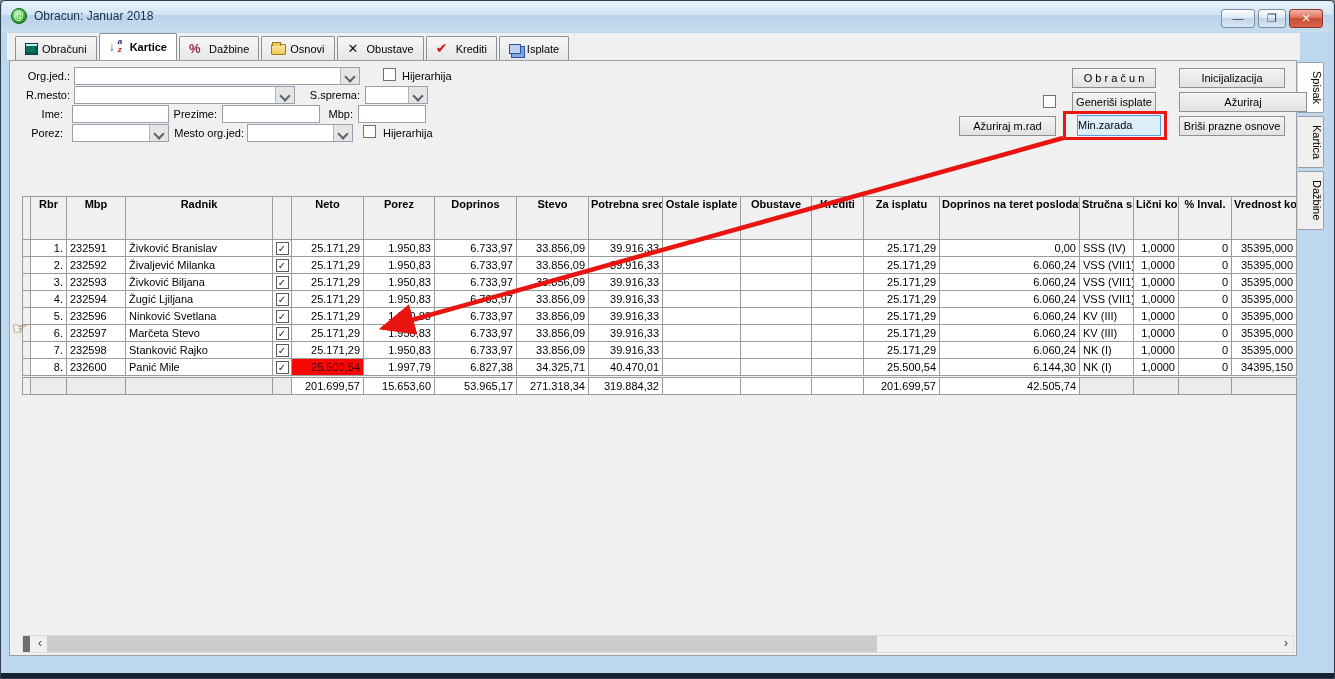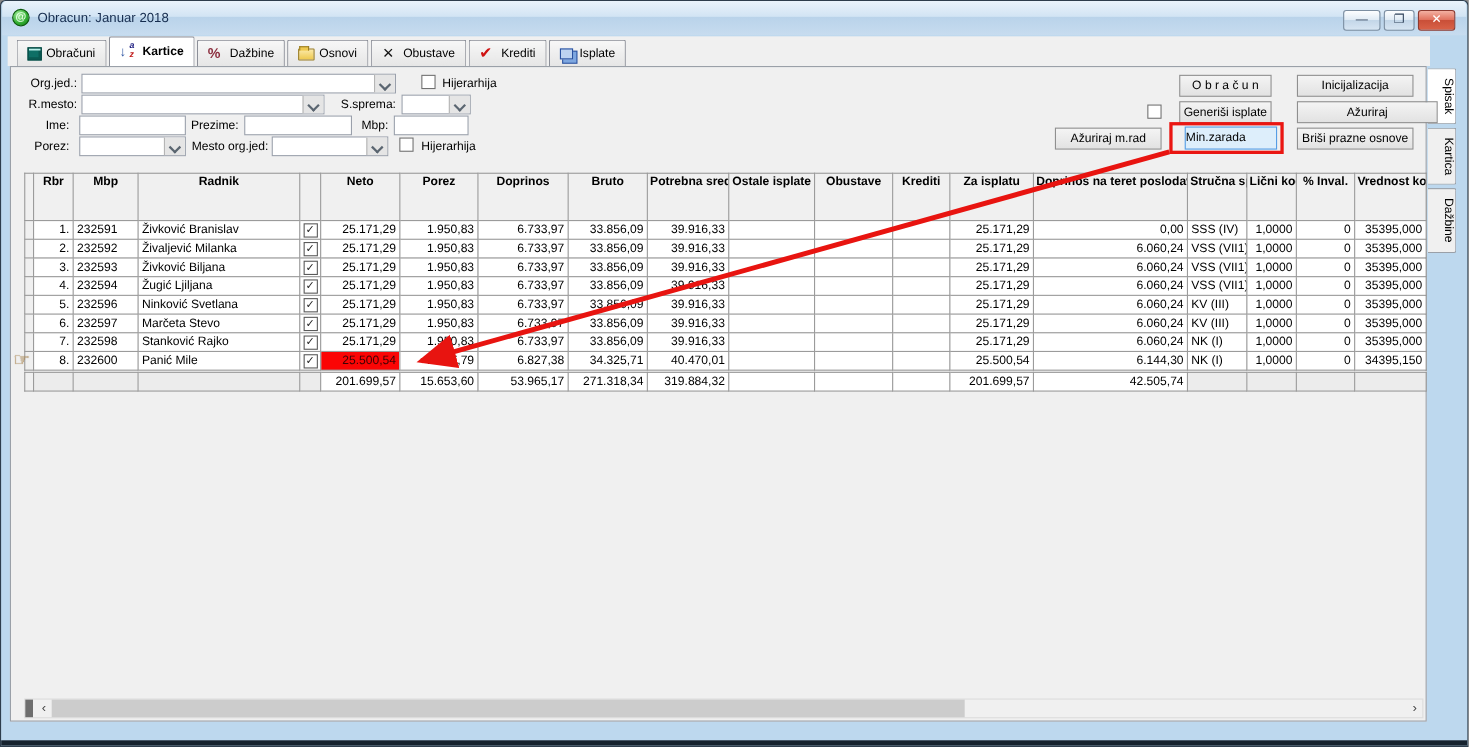--- a/index.html
+++ b/index.html
@@ -73,21 +73,21 @@
 
   
   .btn { position:absolute; height:20px; background:linear-gradient(#f4f4f4,#e2e2e2); border:1px solid #8f8f8f;
          text-align:center; line-height:18px; }
   .redbox { position:absolute; left:1053px; top:50px; width:104px; height:29px; border:3px solid #ea1612; }
   .btn-min { position:absolute; left:11px; top:1px; width:84px; height:21px; background:#ddeefb;
              border:1px solid #569de5; text-align:left; line-height:19px; }
 
   
   .grid-wrap { position:absolute; left:12px; top:96px; }
-  table.grid { border-collapse:collapse; table-layout:fixed; width:1274px; }
+  table.grid { border-collapse:collapse; table-layout:fixed; width:1274px;margin-top:39px; }
   .grid th, .grid td { border:1px solid #9b9b9b; overflow:hidden; white-space:nowrap; }
   .grid th { background:#f0f0f0; font-weight:bold; vertical-align:top; padding:1px 2px; line-height:13px; height:43px; text-align:center; }
   .grid th.obr { white-space:normal; word-spacing:19px; line-height:12px; text-align:left; padding-left:20px; }
   .grid td { background:#fff; height:17px; padding:0 3px; }
   .grid td.ind, .grid th.ind { background:#f0f0f0; padding:0; }
   .grid td.num { text-align:right; }
   .grid td.ctr { text-align:center; padding:0; }
   .grid td.gray { background:#ececec; }
   .grid tr.gap td { border:none; background:#f0f0f0; height:2px; padding:0; }
   .grid td.hl { background:#fb0505; color:#3c0404; }
@@ -230,21 +230,21 @@
         <thead>
           <tr>
             <th class="ind"></th>
             <th>Rbr</th>
             <th>Mbp</th>
             <th>Radnik</th>
             <th class="obr">O b r</th>
             <th>Neto</th>
             <th>Porez</th>
             <th>Doprinos</th>
-            <th>Bruto</th>
+            <th>Stevo</th>
             <th>Potrebna sredstva</th>
             <th>Ostale isplate</th>
             <th>Obustave</th>
             <th>Krediti</th>
             <th>Za isplatu</th>
             <th>Doprinos na teret poslodavca/trećeg lica</th>
             <th>Stručna sprema</th>
             <th>Lični koef.</th>
             <th>% Inval.</th>
             <th>Vrednost koeficije</th>

